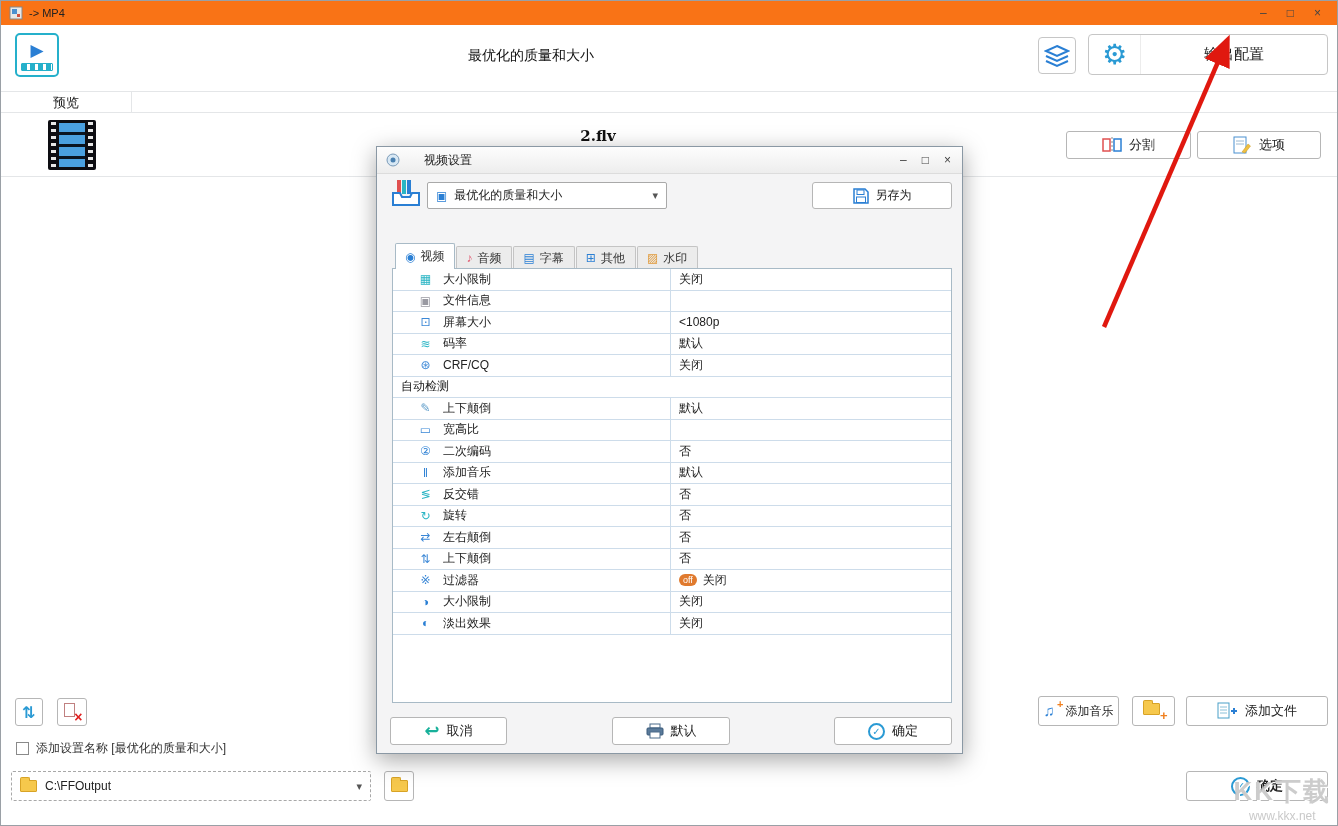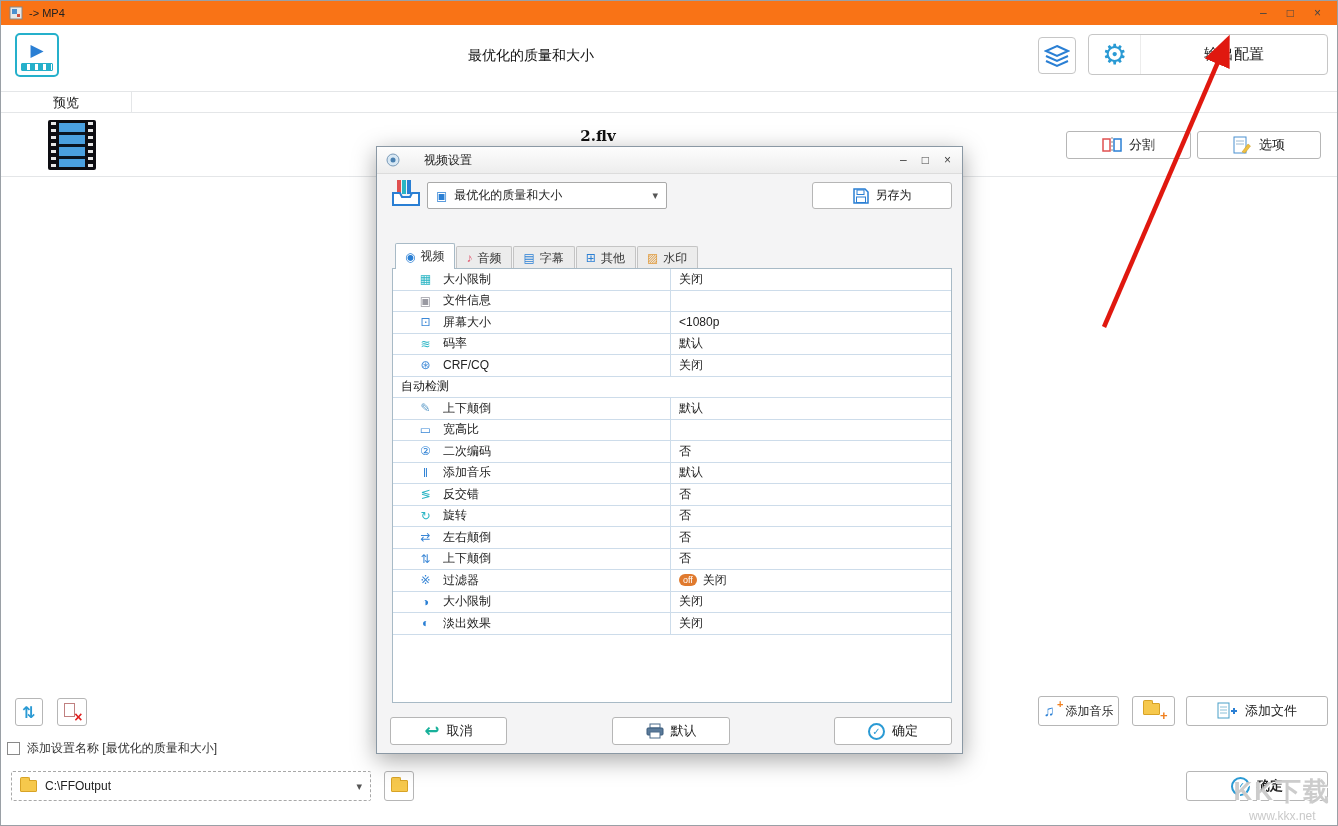--- a/index.html
+++ b/index.html
@@ -39,21 +39,21 @@
   .split-btn { position:absolute; left:1065px; top:18px; width:125px; height:28px; }
   .options-btn { position:absolute; left:1196px; top:18px; width:124px; height:28px; }
 
   
   .sort-btn { position:absolute; left:14px; top:697px; width:28px; height:28px; }
   .sort-btn .sort { color:#2a9ad4; font-size:16px; font-weight:bold; }
   .del-btn { position:absolute; left:56px; top:697px; width:30px; height:28px; }
   .del-ico { position:relative; width:17px; height:18px; display:inline-block; }
   .del-ico i { position:absolute; left:0; top:0; width:11px; height:14px; background:#fff; border:1px solid #c08080; }
   .del-ico b { position:absolute; right:-2px; bottom:-3px; color:#e02020; font-size:14px; line-height:1; font-weight:bold; }
-  .chk-row { position:absolute; left:6px; top:739px; display:flex; align-items:center; gap:7px; font-size:12px; color:#333; }
+  .chk-row { position:absolute; left:15px; top:739px; display:flex; align-items:center; gap:7px; font-size:12px; color:#333; }
   .chk { width:13px; height:13px; background:#fff; border:1px solid #8a8a8a; display:inline-block; }
   .path-select { position:absolute; left:10px; top:770px; width:360px; height:30px; background:#fff; border:1px dashed #a8a8a8; border-radius:2px; display:flex; align-items:center; gap:8px; padding:0 8px; font-size:12px; color:#222; }
   .path-select .caret { margin-left:auto; color:#555; font-size:11px; }
   .folder-ico { width:17px; height:12px; background:#f6c84c; border:1px solid #d8a326; border-radius:1px; position:relative; display:inline-block; flex:none; }
   .folder-ico::before { content:""; position:absolute; top:-4px; left:-1px; width:8px; height:3px; background:#f6c84c; border:1px solid #d8a326; border-bottom:none; border-radius:2px 2px 0 0; }
   .folder-btn { position:absolute; left:383px; top:770px; width:30px; height:30px; }
   .add-music-btn { position:absolute; left:1037px; top:695px; width:81px; height:30px; font-size:12px; gap:4px; }
   .music-wrap { position:relative; width:18px; height:18px; }
   .music-wrap .music { color:#2a7fd4; font-size:15px; position:absolute; left:0; top:0; }
   .music-wrap .plus { position:absolute; right:-2px; top:-4px; color:#f08020; font-size:11px; font-weight:bold; }

